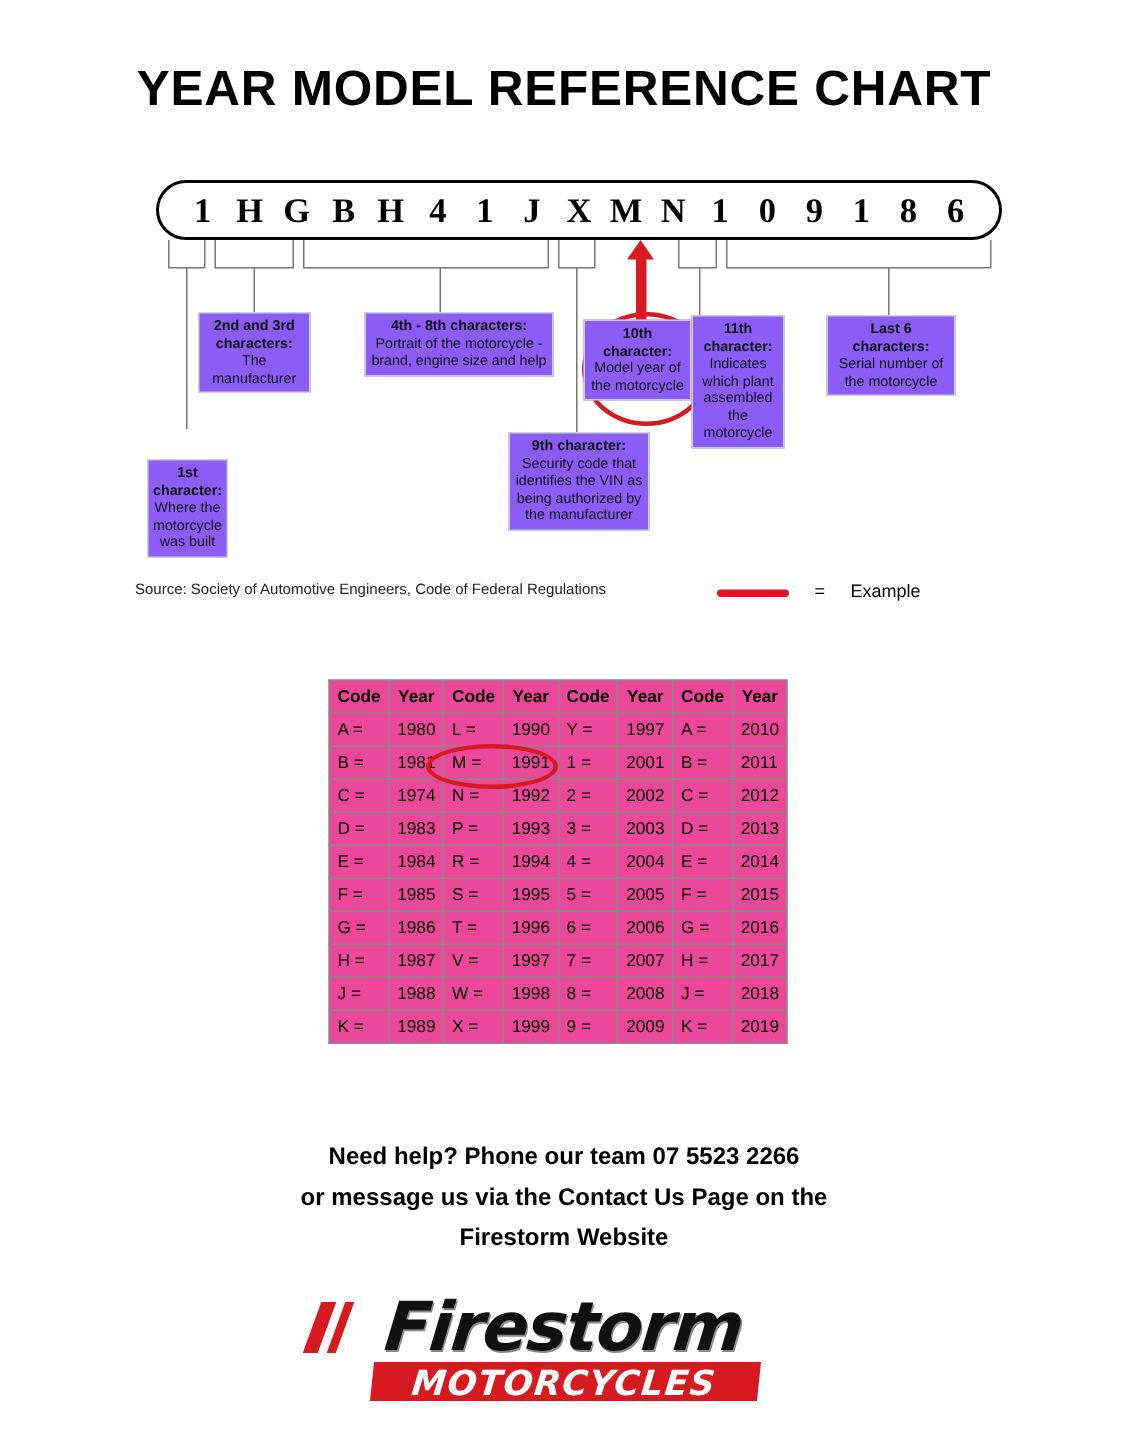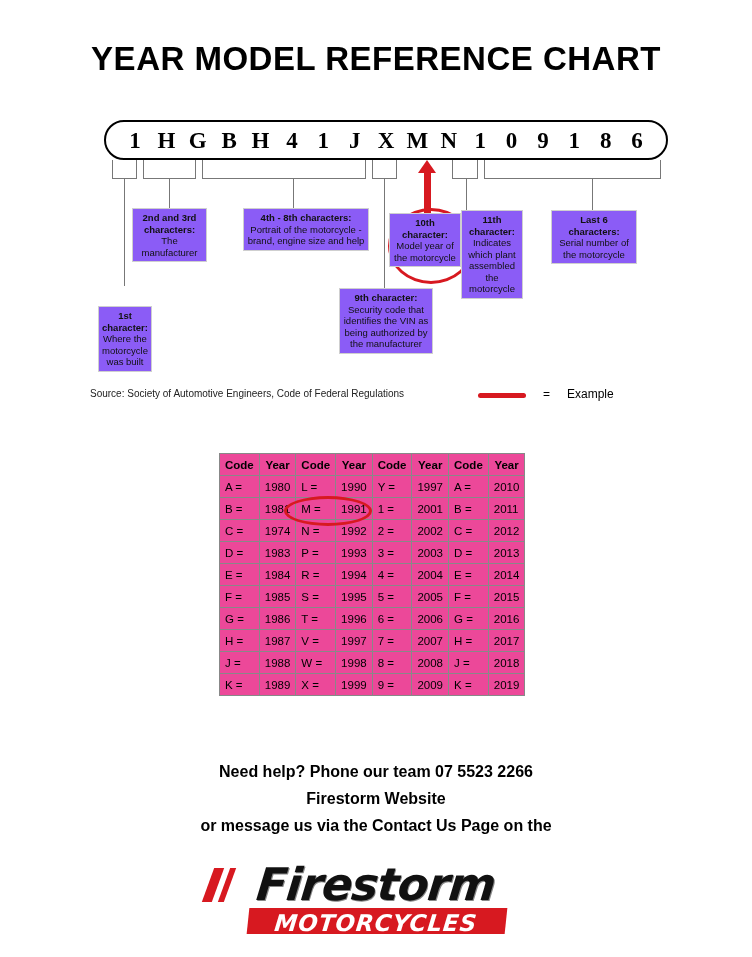--- a/index.html
+++ b/index.html
@@ -419,22 +419,22 @@
         <td class="code">K =</td>
         <td class="year">2019</td>
       </tr>
     </tbody>
   </table>
 
   <div class="red-ellipse-table"></div>
 
   <div class="footer-text">
     <div>Need help?  Phone our team 07 5523 2266</div>
+    <div>or message us via the Contact Us Page on the</div>
     <div>Firestorm Website</div>
-    <div>or message us via the Contact Us Page on the</div>
   </div>
 
   <div class="logo-wrap">
     <div class="logo-slash" style="left:12px; top:10px; width:10px; height:34px;"></div>
     <div class="logo-slash" style="left:28px; top:10px; width:6px; height:34px;"></div>
     <div class="logo-main">Firestorm</div>
     <div class="logo-sub-bg"></div>
     <div class="logo-sub">MOTORCYCLES</div>
   </div>
 

